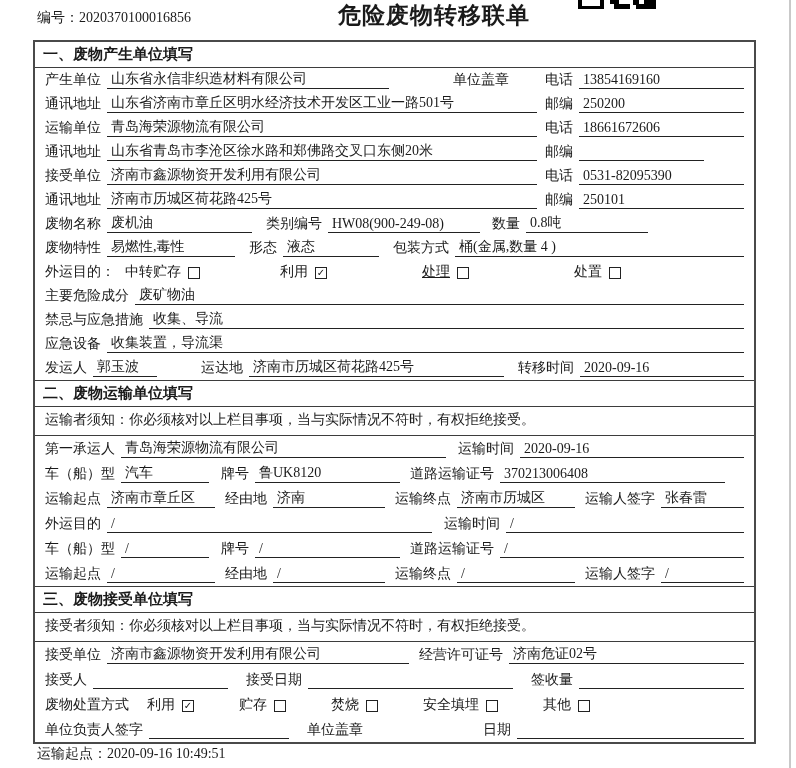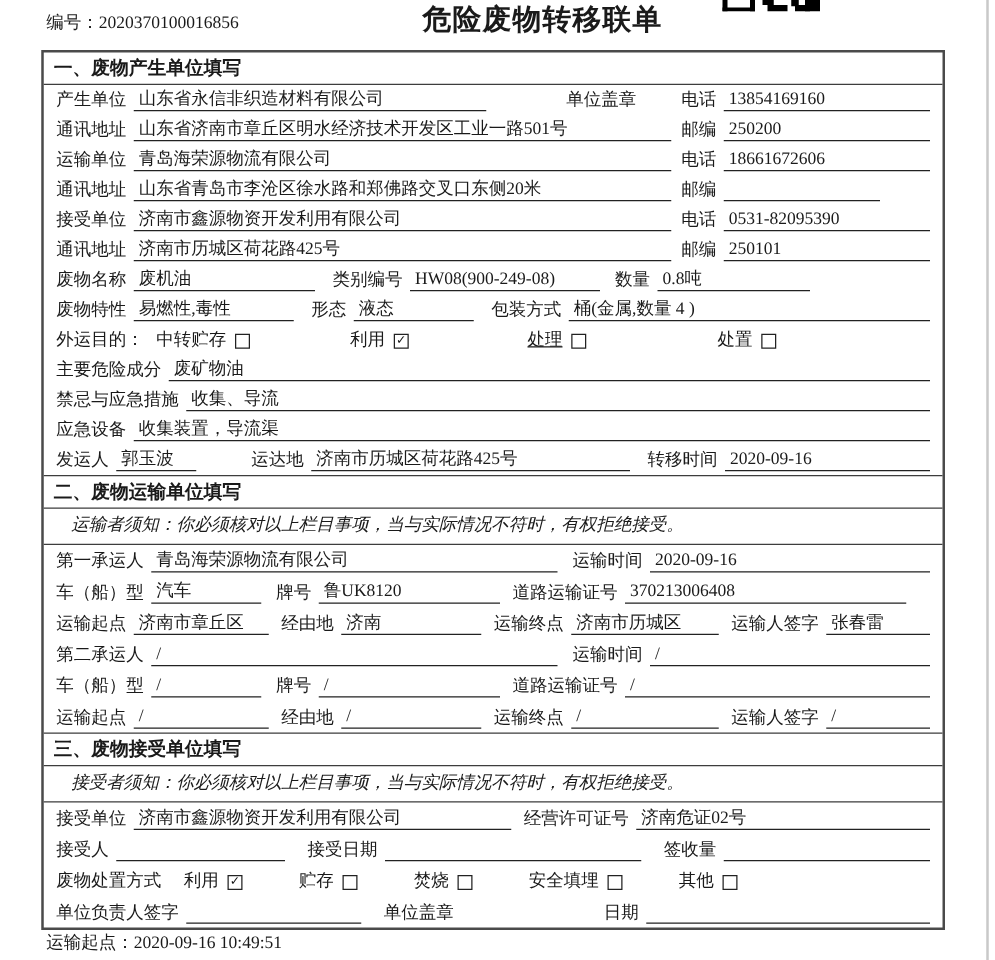--- a/index.html
+++ b/index.html
@@ -15,21 +15,21 @@
          font-family:"Liberation Sans","DejaVu Sans",sans-serif;font-weight:700;white-space:nowrap;}
   
   .qr{position:absolute;left:578px;top:0;width:78px;height:9px;}
   .qr i{position:absolute;background:#000;display:block;}
   
   .tbl{position:absolute;left:33px;top:40px;width:723px;border:2px solid #4a4a4a;box-sizing:border-box;}
   .sec-h{height:22px;padding:3px 8px 0 8px;border-bottom:1.6px solid #3d3d3d;
          font-family:"Liberation Sans","DejaVu Sans",sans-serif;font-weight:700;font-size:15px;}
   .sec{border-top:0;}
   .sec + .sec{border-top:1.6px solid #3d3d3d;}
-  .note{height:24px;padding:4px 10px 0 22px;border-bottom:1.4px solid #3d3d3d;font-size:14px;font-style:italic;}
+  .note{height:24px;padding:4px 10px 0 10px;border-bottom:1.4px solid #3d3d3d;font-size:14px;}
   .row{display:flex;align-items:flex-end;height:21px;padding:0 10px 3px 10px;}
   .s2 .row,.s3 .row{height:22px;}
   .lbl{white-space:nowrap;flex:0 0 auto;}
   .fv{border-bottom:1px solid #222;padding:0 4px;margin-left:6px;white-space:nowrap;
       box-sizing:border-box;min-height:16px;flex:0 0 auto;}
   .fv.grow{flex:1 1 auto;}
   .lg{flex:0 0 500px;display:flex;align-items:flex-end;}
   .rg{flex:1 1 auto;display:flex;align-items:flex-end;}
   .spacer{flex:1 1 auto;}
   
@@ -234,21 +234,21 @@
         <span class="fv" style="width:108px;">济南市章丘区</span>
         <span class="lbl" style="margin-left:10px;">经由地</span>
         <span class="fv" style="width:112px;">济南</span>
         <span class="lbl" style="margin-left:10px;">运输终点</span>
         <span class="fv" style="width:118px;">济南市历城区</span>
         <span class="lbl" style="margin-left:10px;">运输人签字</span>
         <span class="fv grow">张春雷</span>
       </div>
 
       <div class="row">
-        <span class="lbl">第二承运人</span>
+        <span class="lbl">外运目的</span>
         <span class="fv" style="width:325px;text-align:left;">/</span>
         <span class="lbl" style="margin-left:12px;">运输时间</span>
         <span class="fv grow">/</span>
       </div>
 
       <div class="row">
         <span class="lbl">车（船）型</span>
         <span class="fv" style="width:88px;">/</span>
         <span class="lbl" style="margin-left:12px;">牌号</span>
         <span class="fv" style="width:145px;">/</span>

